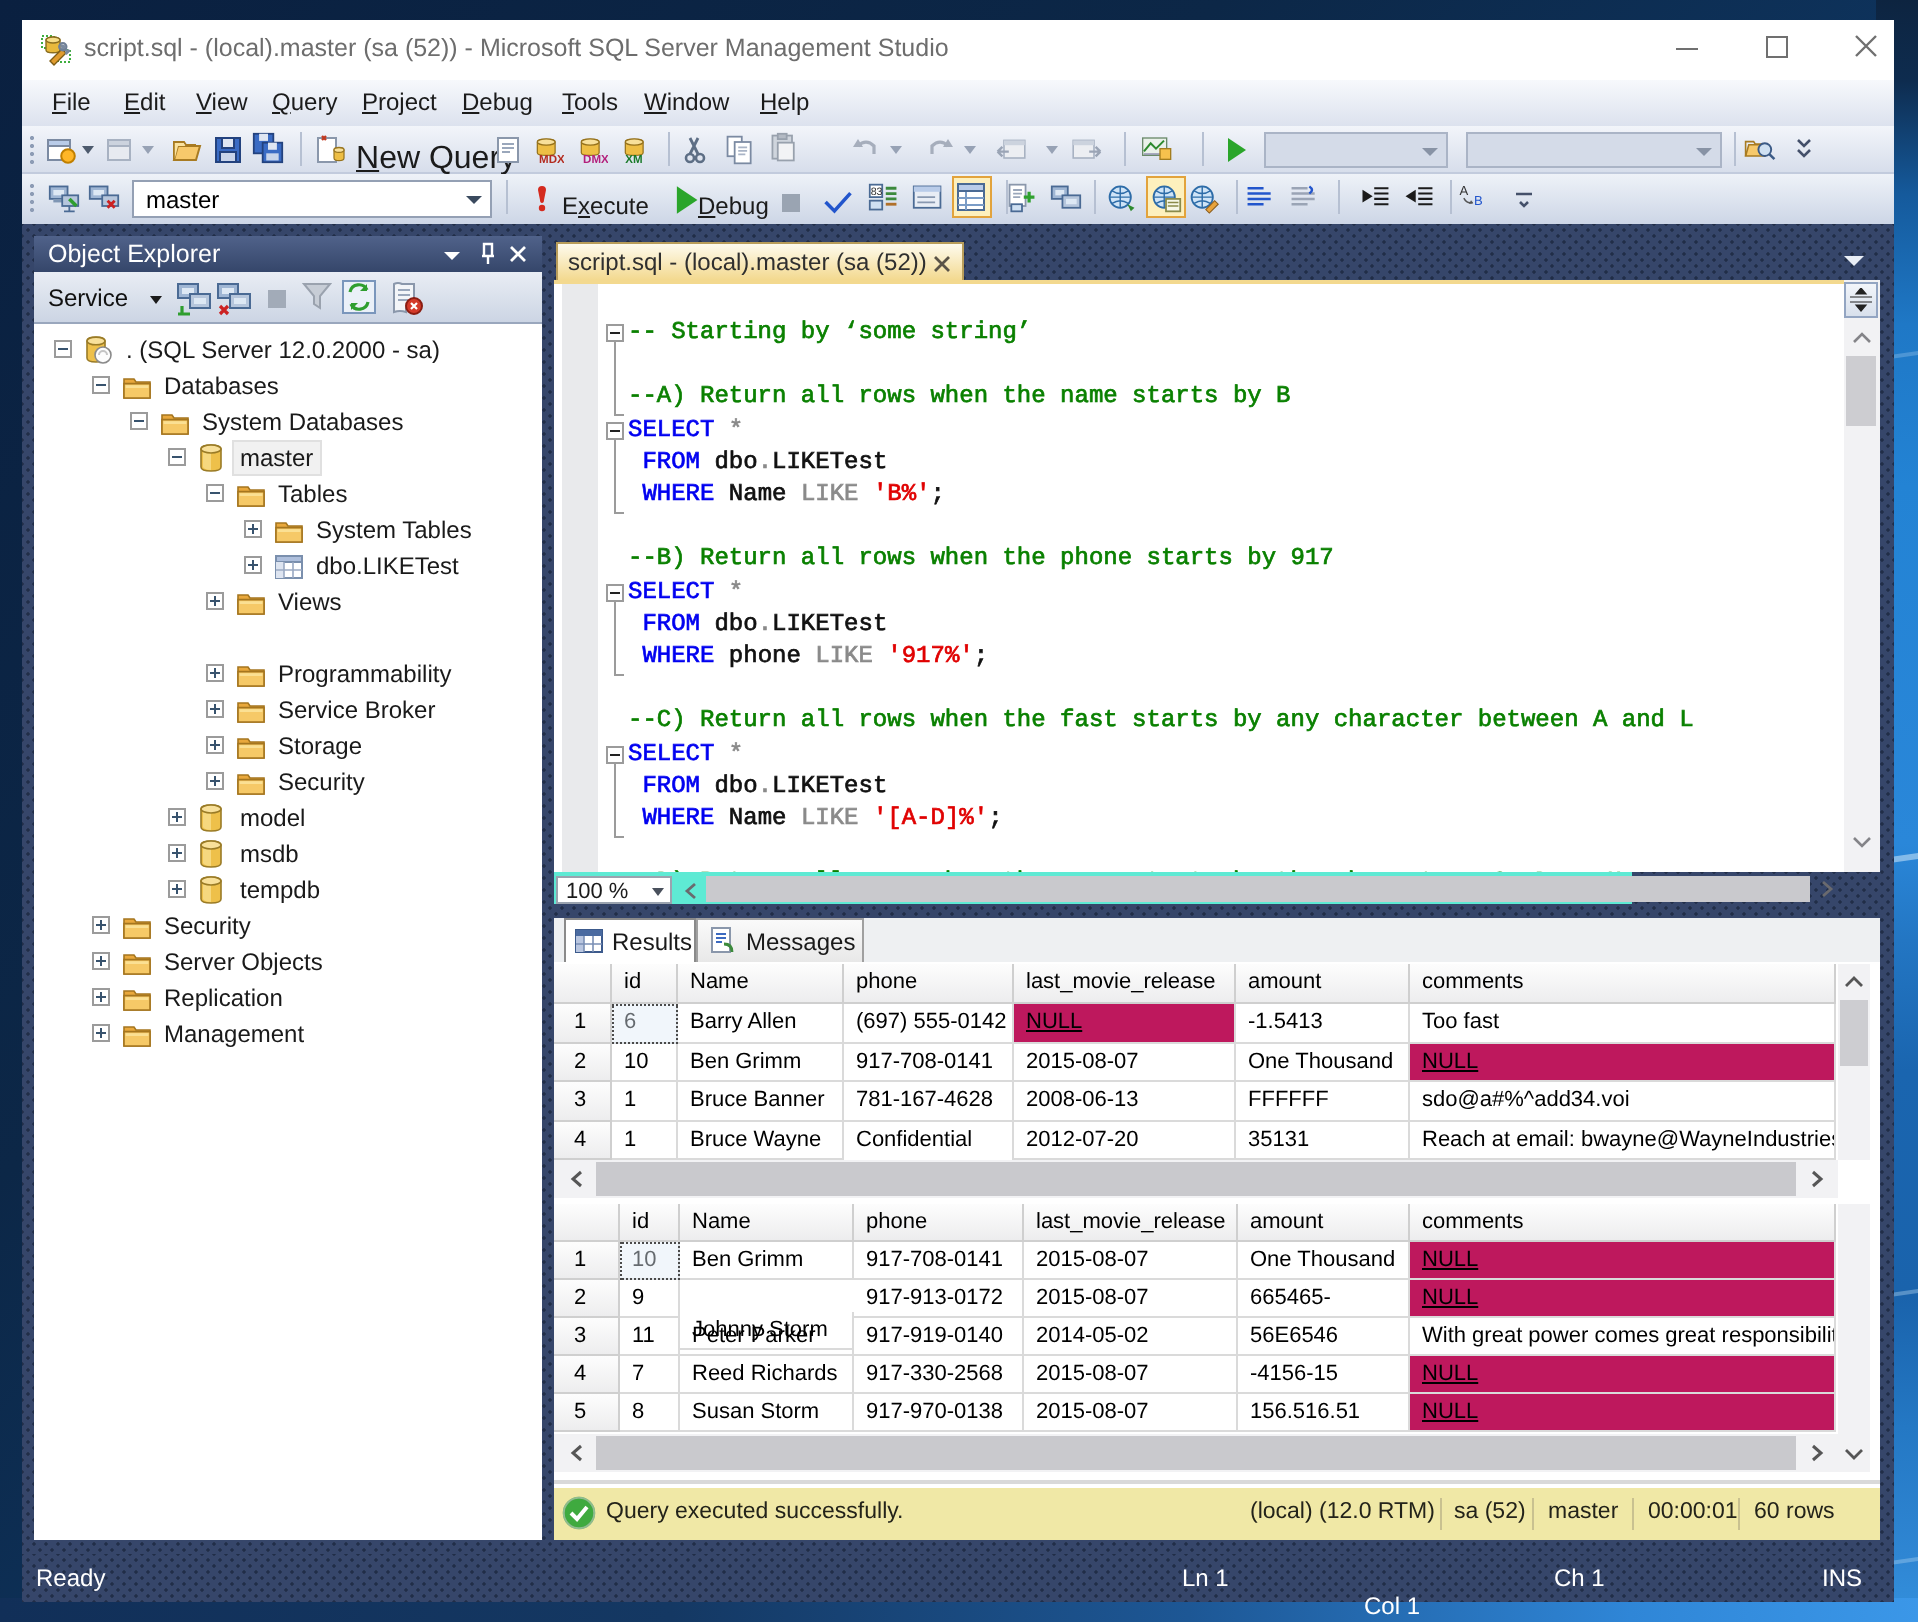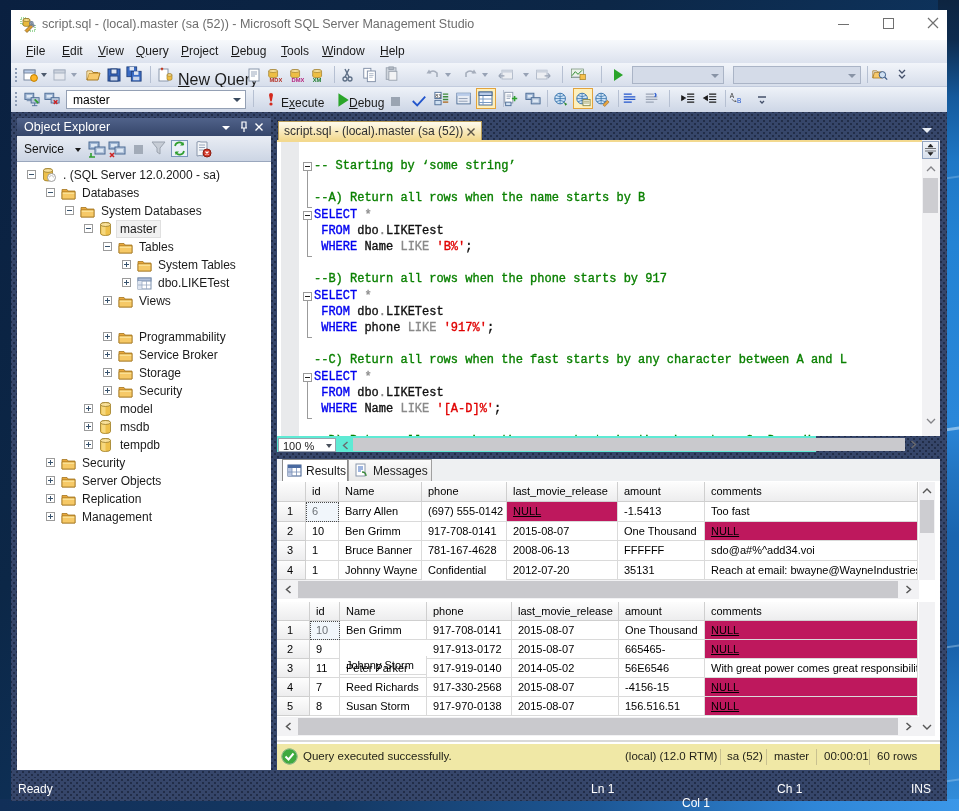--- a/index.html
+++ b/index.html
@@ -758,21 +758,21 @@
     <div class="gc nullc" style="left:428px;top:403.5px;width:213px;height:19.5px">NULL</div>
     <div class="gc rn" style="left:0px;top:423.0px;width:29px;height:19.5px">3</div>
     <div class="gc" style="left:29px;top:423.0px;width:33px;height:19.5px">1</div>
     <div class="gc" style="left:62px;top:423.0px;width:83px;height:19.5px">Bruce Banner</div>
     <div class="gc" style="left:145px;top:423.0px;width:85px;height:19.5px">781-167-4628</div>
     <div class="gc" style="left:230px;top:423.0px;width:111px;height:19.5px">2008-06-13</div>
     <div class="gc" style="left:341px;top:423.0px;width:87px;height:19.5px">FFFFFF</div>
     <div class="gc" style="left:428px;top:423.0px;width:213px;height:19.5px">sdo@a#%^add34.voi</div>
     <div class="gc rn" style="left:0px;top:442.5px;width:29px;height:19.5px">4</div>
     <div class="gc" style="left:29px;top:442.5px;width:33px;height:19.5px">1</div>
-    <div class="gc" style="left:62px;top:442.5px;width:83px;height:19.5px">Johnny Wayne</div>
+    <div class="gc" style="left:62px;top:442.5px;width:83px;height:19.5px">Bruce Wayne</div>
     <div class="gc" style="left:145px;top:442.5px;width:85px;height:37px">Confidential</div>
     <div class="gc" style="left:230px;top:442.5px;width:111px;height:19.5px">2012-07-20</div>
     <div class="gc" style="left:341px;top:442.5px;width:87px;height:19.5px">35131</div>
     <div class="gc" style="left:428px;top:442.5px;width:213px;height:19.5px">Reach at email: bwayne@WayneIndustries</div>
     <div class="abs" style="left:29px;top:384px;width:33px;height:20px;border:1px dotted #4a4a4a;background:rgba(225,236,246,.45);box-sizing:border-box;z-index:5"></div>
     <div class="sbh" style="left:0;top:462px;width:642px;height:19px">
           <svg class="abs" style="left:8px;top:5px" width="7" height="9" viewBox="0 0 7 9">
             <path d="M5.5 1 L1.5 4.5 L5.5 8" fill="none" stroke="#565656" stroke-width="1.5"></path>
           </svg>
           <div class="thumbh" style="left:21px;top:1px;width:600px;height:17px"></div>

